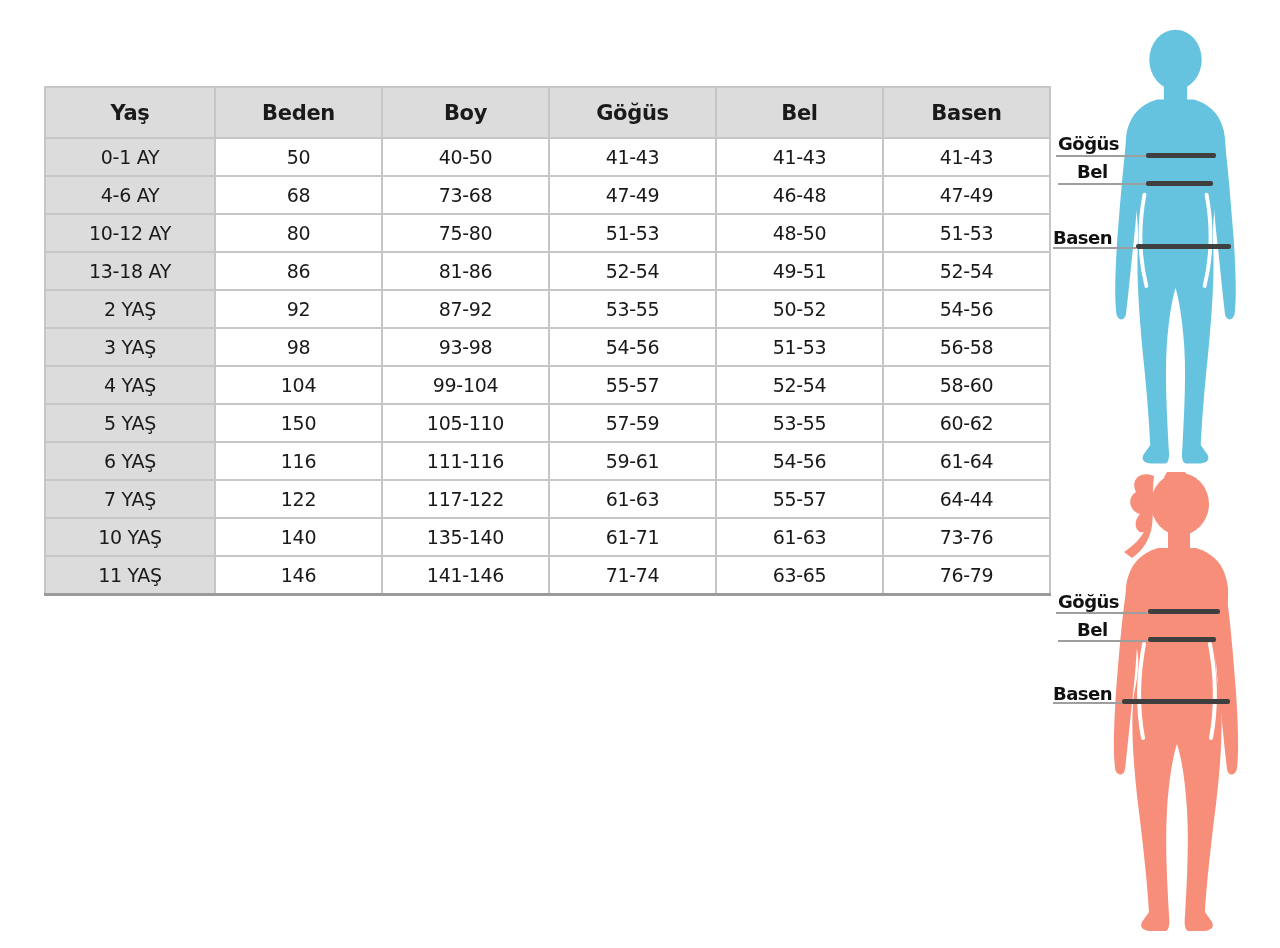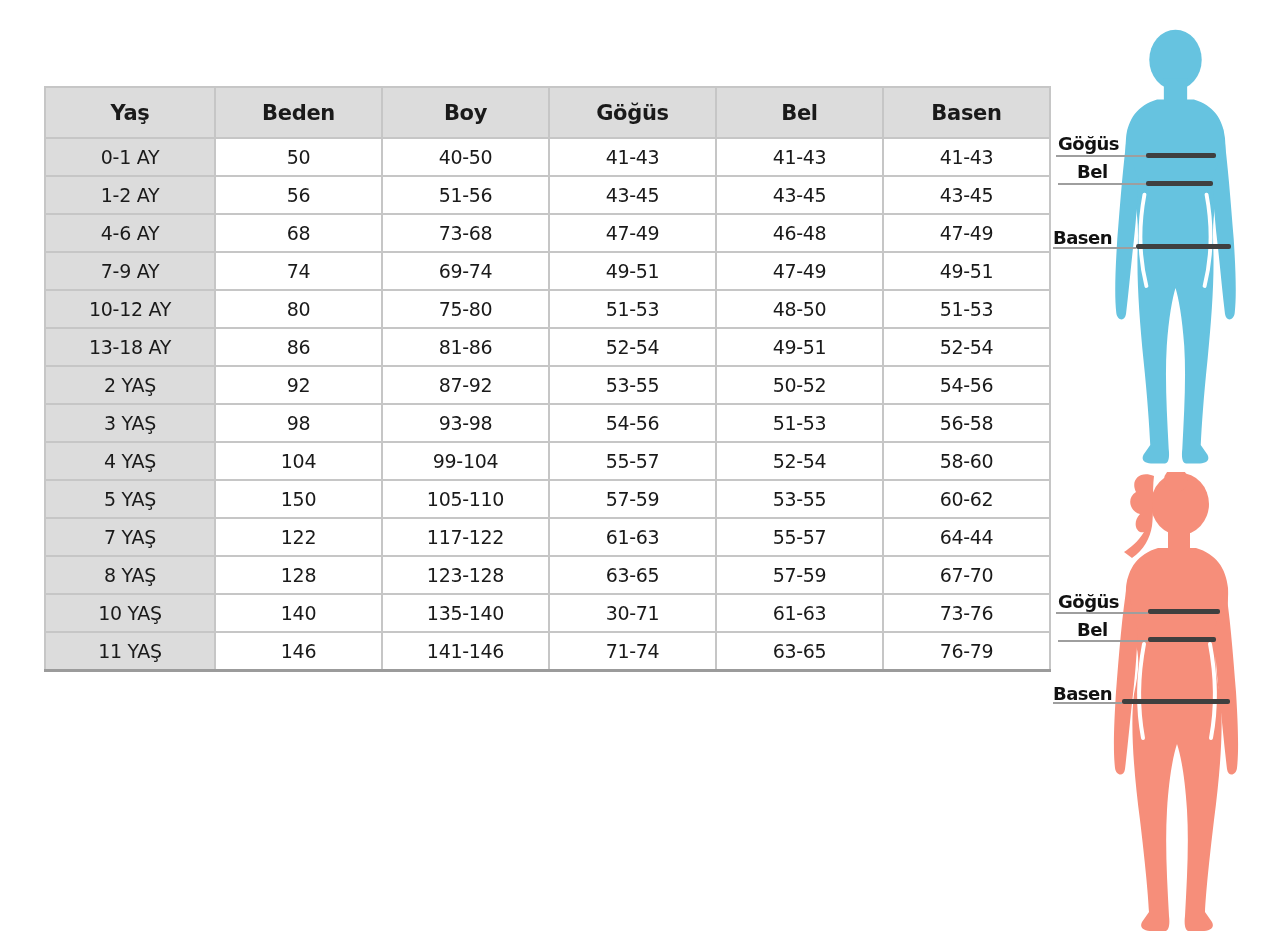--- a/index.html
+++ b/index.html
@@ -93,44 +93,28 @@
       <tbody>
           <tr>
             <td class="rowhead">0-1 AY</td>
             <td>50</td>
             <td>40-50</td>
             <td>41-43</td>
             <td>41-43</td>
             <td>41-43</td>
           </tr>
           <tr>
-            <td class="rowhead">1-2 AY</td>
-            <td>56</td>
-            <td>51-56</td>
-            <td>43-45</td>
-            <td>43-45</td>
-            <td>43-45</td>
-          </tr>
-          <tr>
             <td class="rowhead">4-6 AY</td>
             <td>68</td>
             <td>73-68</td>
             <td>47-49</td>
             <td>46-48</td>
             <td>47-49</td>
           </tr>
           <tr>
-            <td class="rowhead">7-9 AY</td>
-            <td>74</td>
-            <td>69-74</td>
-            <td>49-51</td>
-            <td>47-49</td>
-            <td>49-51</td>
-          </tr>
-          <tr>
             <td class="rowhead">10-12 AY</td>
             <td>80</td>
             <td>75-80</td>
             <td>51-53</td>
             <td>48-50</td>
             <td>51-53</td>
           </tr>
           <tr>
             <td class="rowhead">13-18 AY</td>
             <td>86</td>
@@ -165,40 +149,40 @@
           </tr>
           <tr>
             <td class="rowhead">5 YAŞ</td>
             <td>150</td>
             <td>105-110</td>
             <td>57-59</td>
             <td>53-55</td>
             <td>60-62</td>
           </tr>
           <tr>
+            <td class="rowhead">6 YAŞ</td>
+            <td>116</td>
+            <td>111-116</td>
+            <td>59-61</td>
+            <td>54-56</td>
+            <td>61-64</td>
+          </tr>
+          <tr>
             <td class="rowhead">7 YAŞ</td>
             <td>122</td>
             <td>117-122</td>
             <td>61-63</td>
             <td>55-57</td>
             <td>64-44</td>
           </tr>
           <tr>
-            <td class="rowhead">8 YAŞ</td>
-            <td>128</td>
-            <td>123-128</td>
-            <td>63-65</td>
-            <td>57-59</td>
-            <td>67-70</td>
-          </tr>
-          <tr>
             <td class="rowhead">10 YAŞ</td>
             <td>140</td>
             <td>135-140</td>
-            <td>30-71</td>
+            <td>61-71</td>
             <td>61-63</td>
             <td>73-76</td>
           </tr>
           <tr>
             <td class="rowhead">11 YAŞ</td>
             <td>146</td>
             <td>141-146</td>
             <td>71-74</td>
             <td>63-65</td>
             <td>76-79</td>

